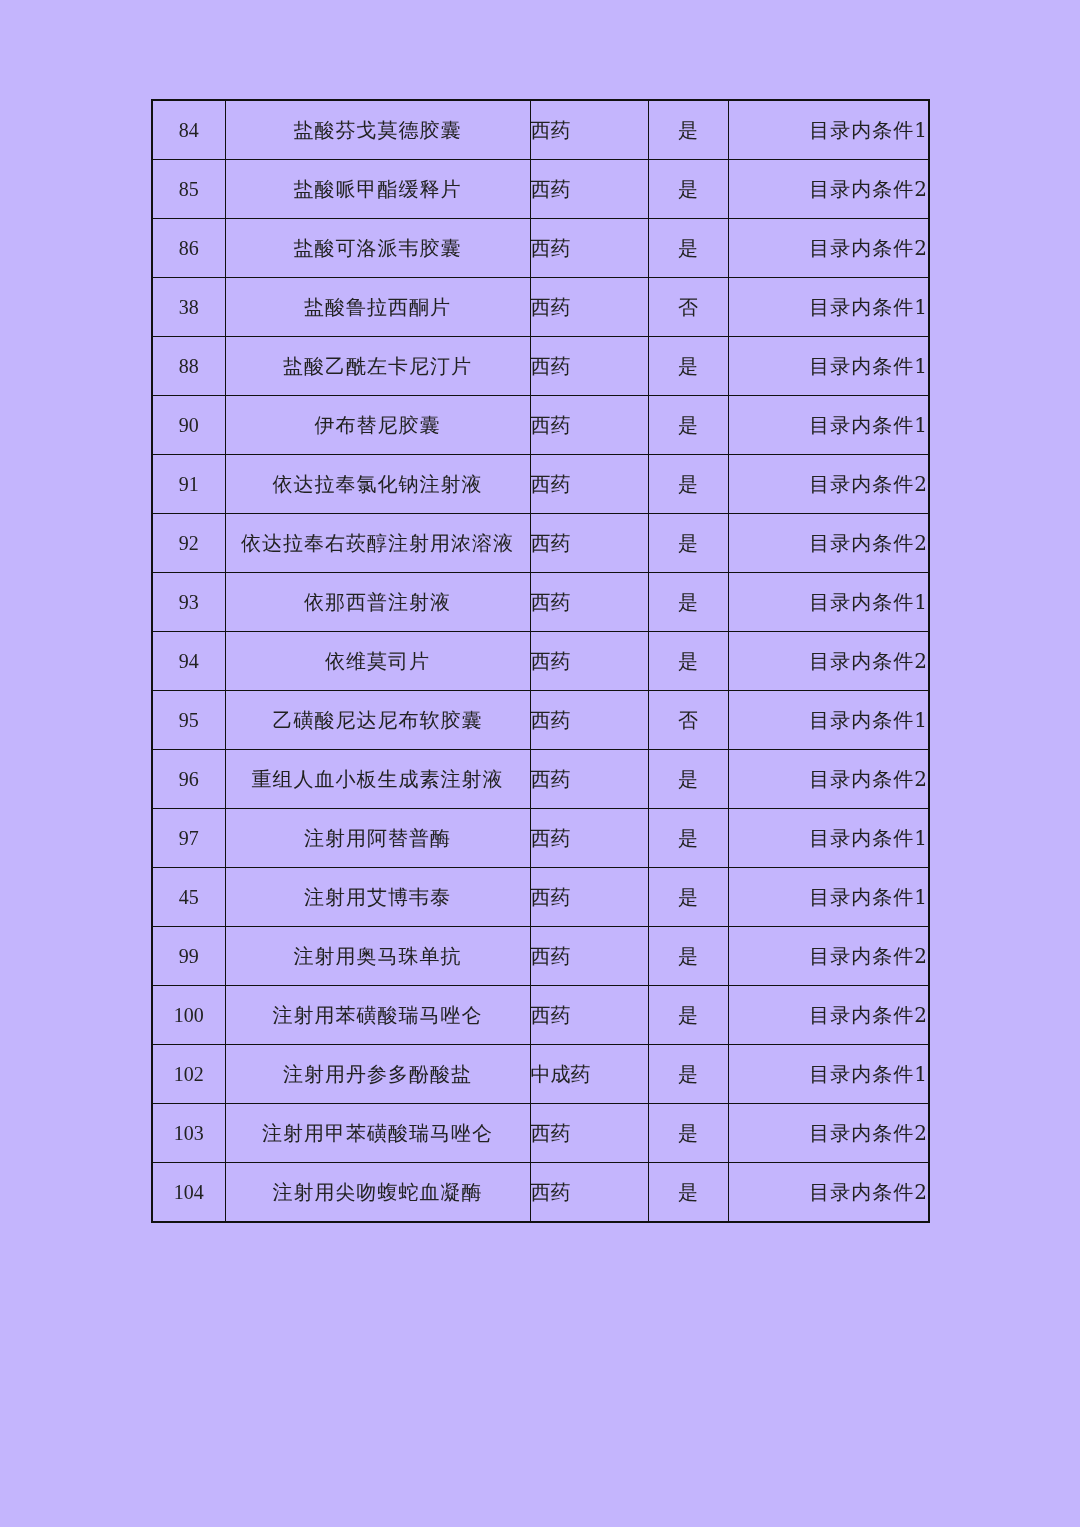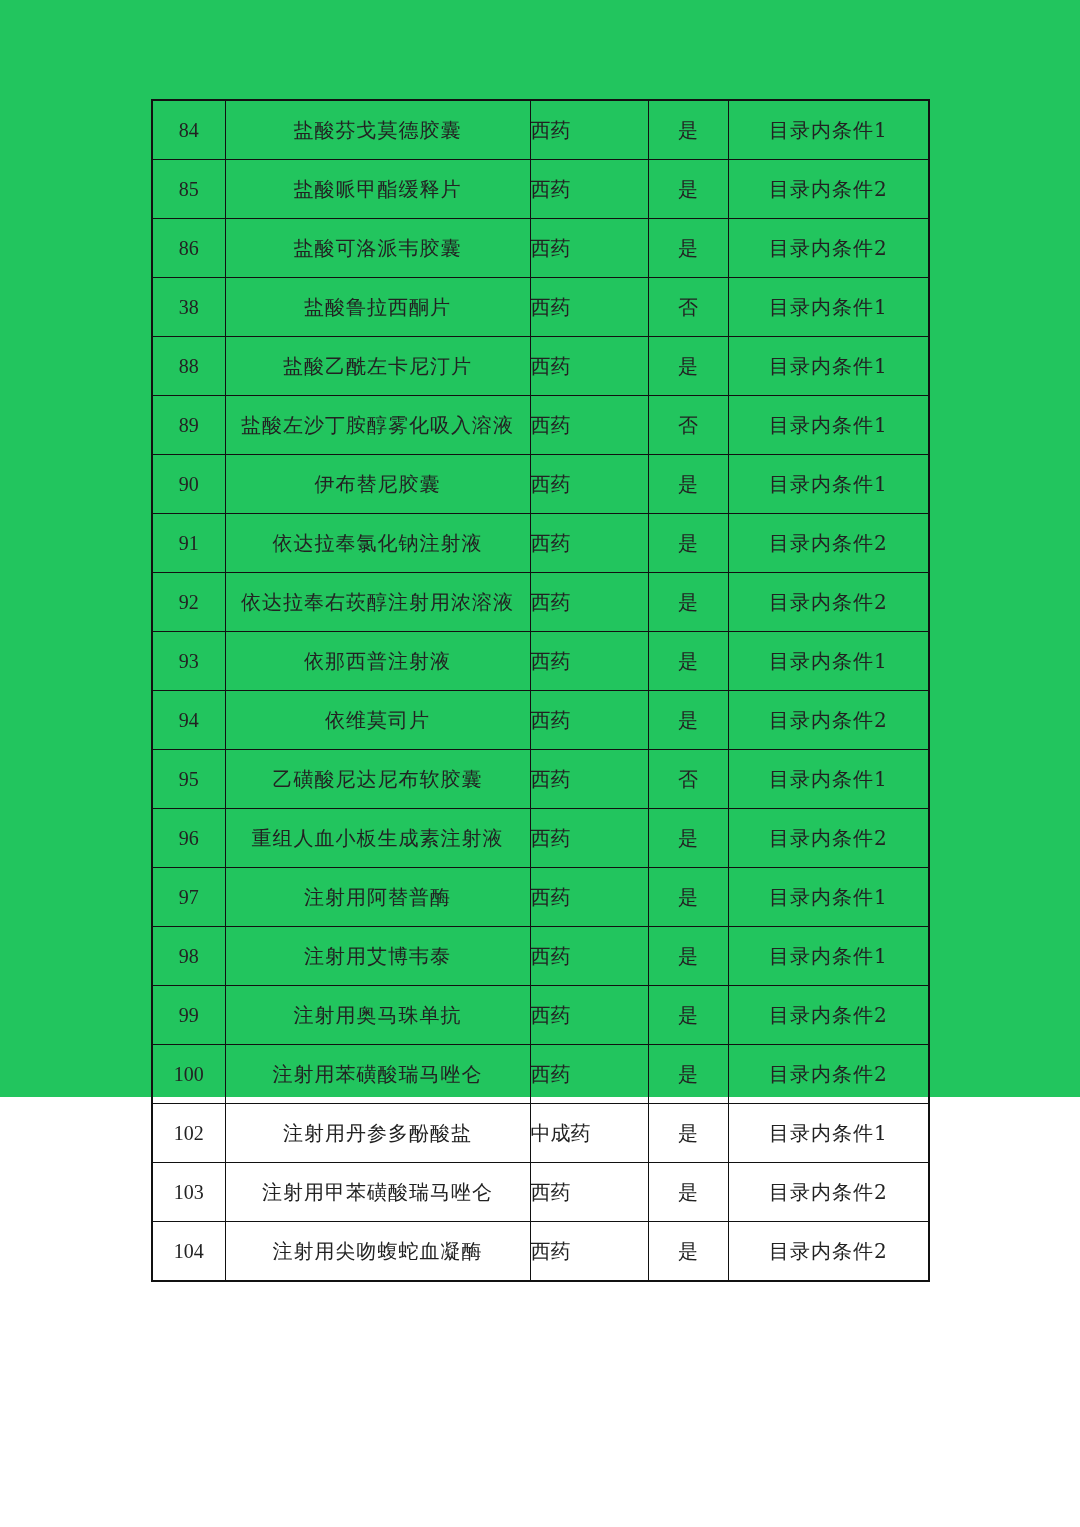--- a/index.html
+++ b/index.html
@@ -10,22 +10,22 @@
     body {
       width: 1080px;
       height: 1527px;
       position: relative;
       font-family: "DejaVu Serif", "Liberation Serif", serif;
       color: #222;
     }
     .page {
       position: absolute;
       left: 0; top: 0;
-      width: 1080px; height: 1097px;
-      background: #22c55e;
+      width: 1080px; height: 1527px;
+      background: #c4b5fd;
     }
     table.drug-table {
       position: absolute;
       left: 151px;
       top: 99px;
       width: 777px;
       border-collapse: collapse;
       table-layout: fixed;
       border: 2px solid #111;
     }
@@ -41,21 +41,21 @@
     }
     col.c-no { width: 73px; }
     col.c-name { width: 305px; }
     col.c-type { width: 118px; }
     col.c-flag { width: 80px; }
     col.c-cond { width: 201px; }
     td.no { text-align: center; font-family: "Liberation Serif", "DejaVu Serif", serif; font-size: 21px; }
     td.name { text-align: center; padding-left: 5px; letter-spacing: 1px; }
     td.type { text-align: left; }
     td.flag { text-align: center; }
-    td.cond { text-align: center; padding-left: 6px; letter-spacing: 1px; }
+    td.cond { text-align: right; padding-left: 6px; letter-spacing: 1px; }
   </style>
 </head>
 <body>
 
 <div class="page">
   <table class="drug-table">
     <colgroup>
       <col class="c-no">
         <col class="c-name">
         <col class="c-type">
@@ -97,27 +97,20 @@
   </tr>
 
   <tr>
     <td class="no">88</td>
     <td class="name">盐酸乙酰左卡尼汀片</td>
     <td class="type">西药</td>
     <td class="flag">是</td>
     <td class="cond">目录内条件1</td>
   </tr>
 
-  <tr>
-    <td class="no">89</td>
-    <td class="name">盐酸左沙丁胺醇雾化吸入溶液</td>
-    <td class="type">西药</td>
-    <td class="flag">否</td>
-    <td class="cond">目录内条件1</td>
-  </tr>
 
   <tr>
     <td class="no">90</td>
     <td class="name">伊布替尼胶囊</td>
     <td class="type">西药</td>
     <td class="flag">是</td>
     <td class="cond">目录内条件1</td>
   </tr>
 
   <tr>
@@ -170,21 +163,21 @@
 
   <tr>
     <td class="no">97</td>
     <td class="name">注射用阿替普酶</td>
     <td class="type">西药</td>
     <td class="flag">是</td>
     <td class="cond">目录内条件1</td>
   </tr>
 
   <tr>
-    <td class="no">98</td>
+    <td class="no">45</td>
     <td class="name">注射用艾博韦泰</td>
     <td class="type">西药</td>
     <td class="flag">是</td>
     <td class="cond">目录内条件1</td>
   </tr>
 
   <tr>
     <td class="no">99</td>
     <td class="name">注射用奥马珠单抗</td>
     <td class="type">西药</td>

